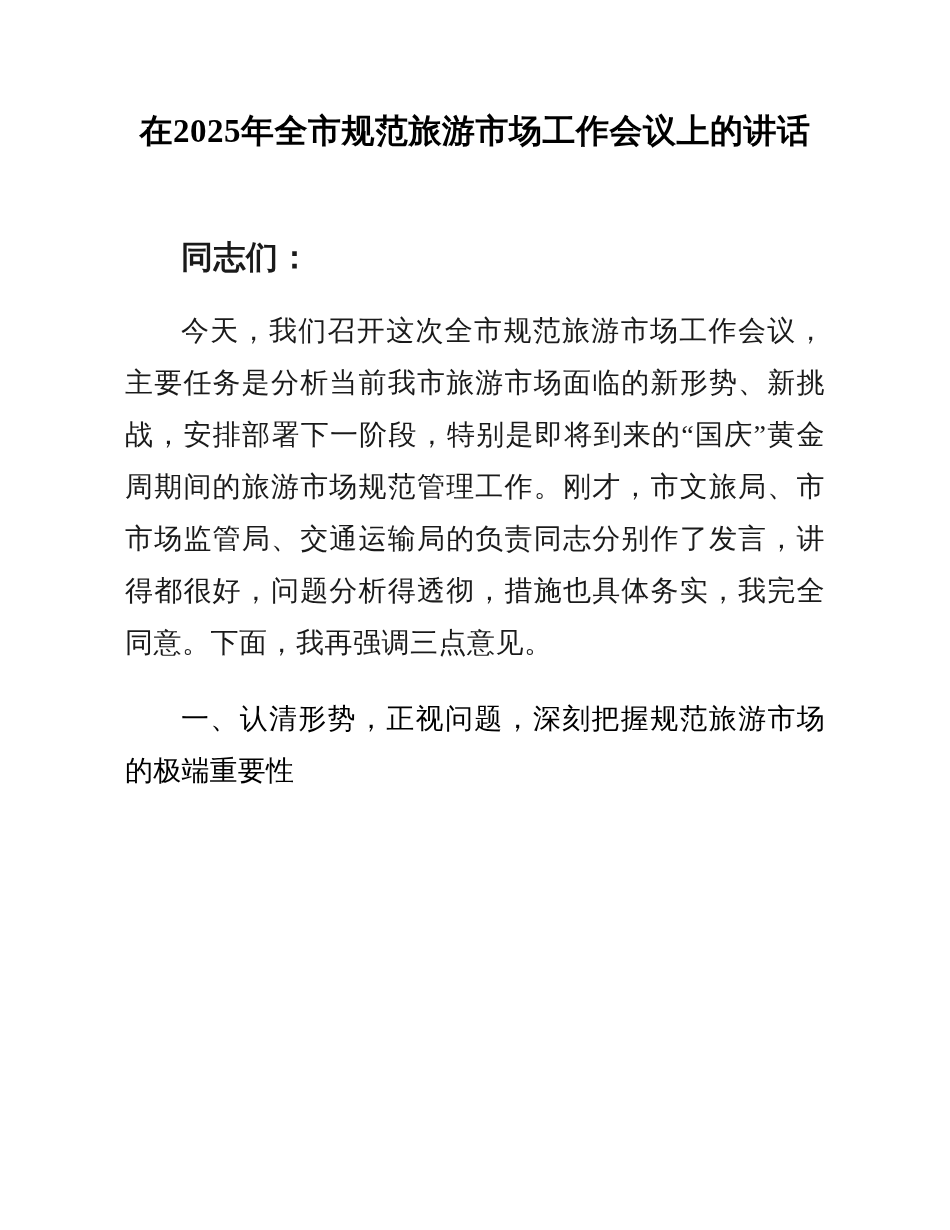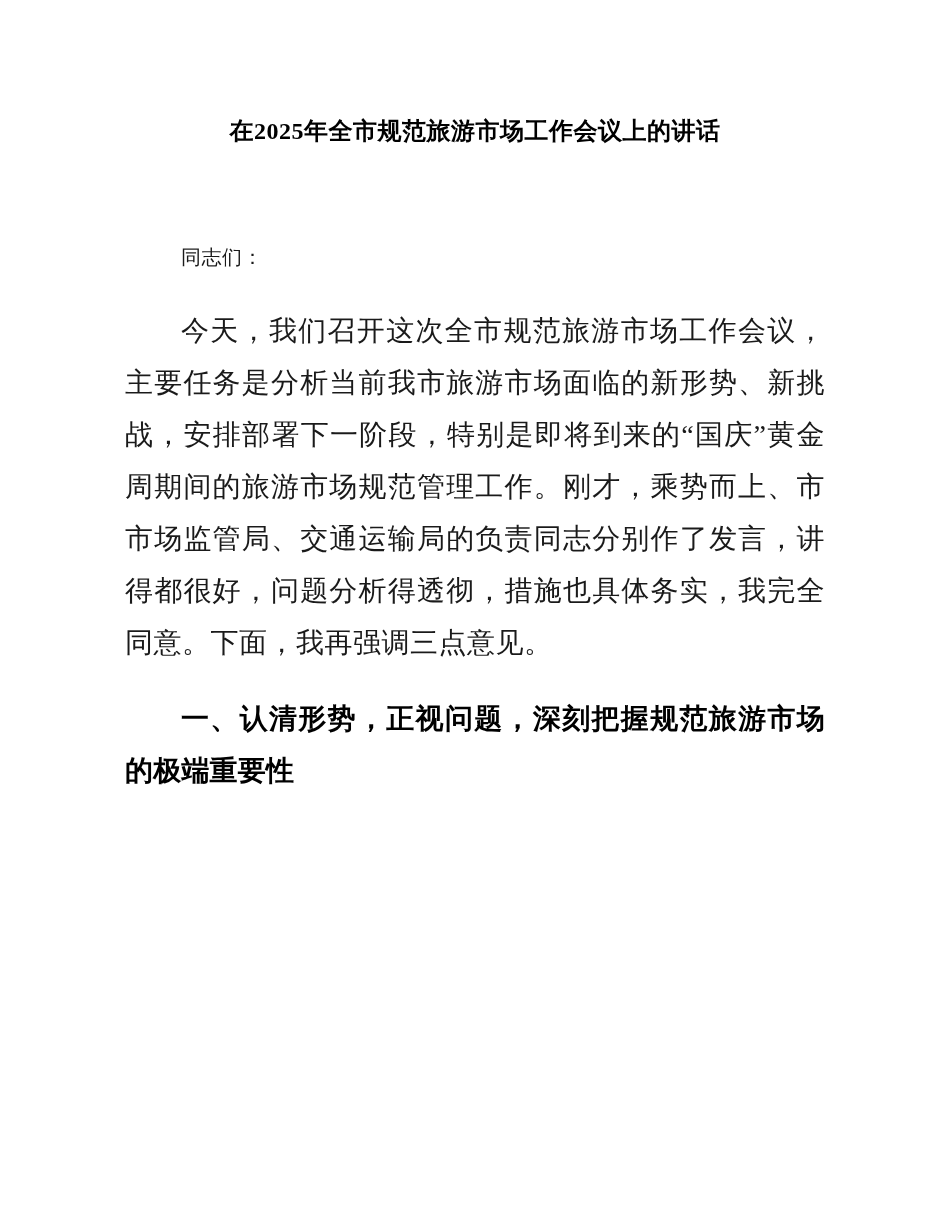--- a/index.html
+++ b/index.html
@@ -23,41 +23,42 @@
     position: absolute;
     left: 125px;
     top: 0;
     width: 700px;
   }
 
   
   .doc-title {
     font-family: "Liberation Serif", "DejaVu Serif", serif;
     font-weight: bold;
-    font-size: 24px;
+    font-size: 33px;
     line-height: 47px;
     color: #000000;
     text-align: center;
     letter-spacing: 0.5px;
     margin: 0;
     padding-top: 108px;
     white-space: pre-wrap;
     word-break: break-all;
   }
 
   
   .salutation {
     font-family: "Liberation Serif", "DejaVu Serif", serif;
-    font-size: 20px;
+    font-size: 32px;
     line-height: 52px;
     color: #1a1a1a;
     margin: 0;
     padding-top: 76px;
     text-indent: 56px;
     letter-spacing: 0.5px;
+    font-weight: bold;
   }
 
   
   .para {
     font-family: "Liberation Serif", "DejaVu Serif", serif;
     font-size: 28px;
     line-height: 52px;
     color: #1a1a1a;
     margin: 0;
     text-align: justify;
@@ -71,21 +72,21 @@
     padding-top: 22px;
   }
 
   .para.after-heading {
     padding-top: 20px;
   }
 
   
   .section-heading {
     font-family: "Liberation Sans", "DejaVu Sans", sans-serif;
-    font-weight: bold;
+    font-weight: normal;
     font-size: 28px;
     line-height: 52px;
     color: #000000;
     margin: 0;
     padding-top: 24px;
     text-indent: 56px;
     text-align: justify;
     text-align-last: left;
     letter-spacing: 0.2px;
     word-break: break-all;
@@ -94,19 +95,19 @@
 </head>
 <body>
 
 <div class="page">
   <div class="doc-body">
 
     <h1 class="doc-title">在2025年全市规范旅游市场工作会议上的讲话</h1>
 
     <p class="salutation">同志们：</p>
 
-    <p class="para first-body">今天，我们召开这次全市规范旅游市场工作会议，主要任务是分析当前我市旅游市场面临的新形势、新挑战，安排部署下一阶段，特别是即将到来的“国庆”黄金周期间的旅游市场规范管理工作。刚才，乘势而上、市市场监管局、交通运输局的负责同志分别作了发言，讲得都很好，问题分析得透彻，措施也具体务实，我完全同意。下面，我再强调三点意见。</p>
+    <p class="para first-body">今天，我们召开这次全市规范旅游市场工作会议，主要任务是分析当前我市旅游市场面临的新形势、新挑战，安排部署下一阶段，特别是即将到来的“国庆”黄金周期间的旅游市场规范管理工作。刚才，市文旅局、市市场监管局、交通运输局的负责同志分别作了发言，讲得都很好，问题分析得透彻，措施也具体务实，我完全同意。下面，我再强调三点意见。</p>
 
     <p class="section-heading">一、认清形势，正视问题，深刻把握规范旅游市场的极端重要性</p>
 
 
   </div>
 </div>
 
 </body></html>

